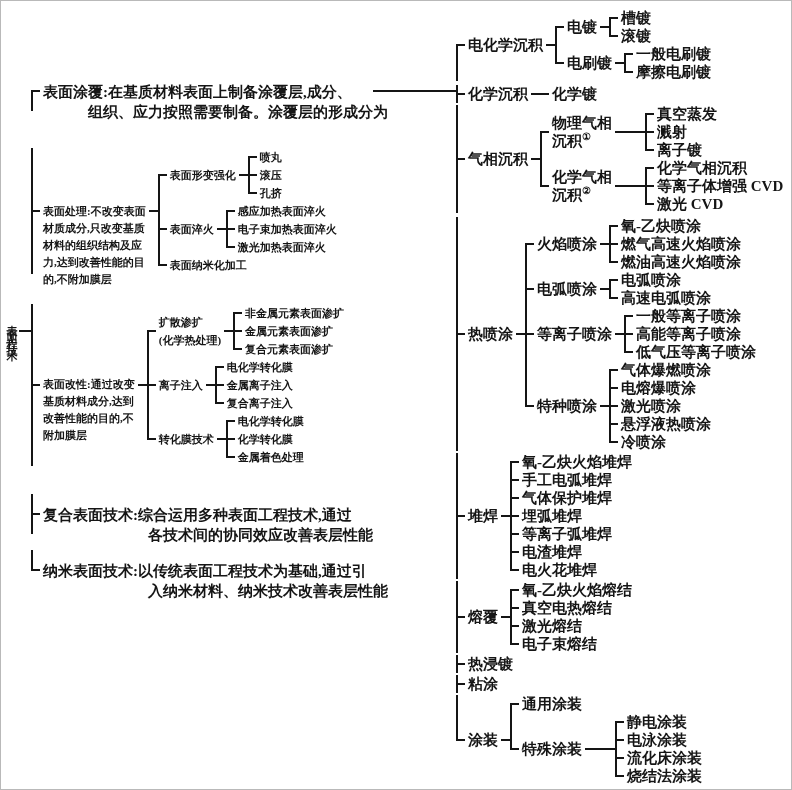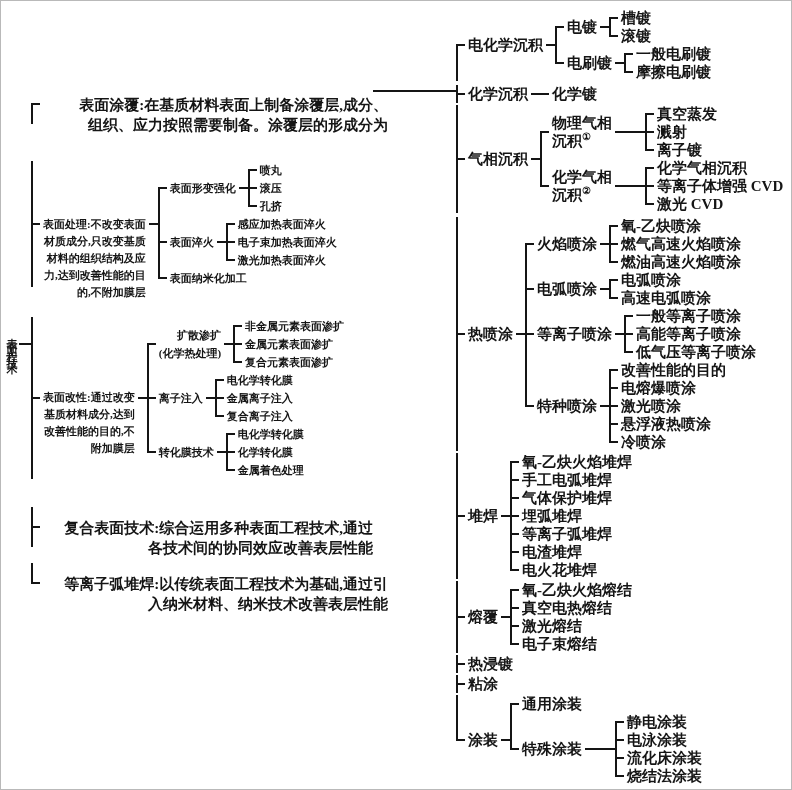--- a/index.html
+++ b/index.html
@@ -30,21 +30,21 @@
   }
   .vroot > .ptick { width:12px; }
   .pre  > .lwrap > .label { white-space:pre-line; }
   .blk  > .lwrap > .label { white-space:pre-line; line-height:17px; }
   .hang1 > .lwrap > .label { white-space:pre-line; line-height:20px; font-size:15px; padding-left:48px; text-indent:-45px; }
   .hang2 > .lwrap > .label { white-space:pre-line; line-height:20px; font-size:15px; padding-left:108px; text-indent:-105px; }
   .shift > .lwrap > .label { transform:translateY(calc(50% - 9px)); }
   .long > .ptick { width:30px; }
 
   
-  #ltree { position:absolute; left:4px; top:83px;text-align:right; }
+  #ltree { position:absolute; left:4px; top:70px; }
   #ltree .label { font-size:11px; }
   #ltree .hang1 > .lwrap > .label, #ltree .hang2 > .lwrap > .label { font-size:15px; }
   #ltree > .node > .kids > .krow:nth-child(2) { margin-top:37px; }
   #ltree > .node > .kids > .krow:nth-child(3) { margin-top:30px; }
   #ltree > .node > .kids > .krow:nth-child(4) { margin-top:28px; }
   #ltree > .node > .kids > .krow:nth-child(5) { margin-top:16px; }
 
   
   #rtree { position:absolute; left:455px; top:8px; }
   #rtree > .node > .kids > .krow:nth-child(2) { margin-top:4px;text-align:center; }
@@ -268,21 +268,21 @@
             <div class="node hang2 shift">
               <div class="lwrap">
                 <div class="label">复合表面技术:综合运用多种表面工程技术,通过
 各技术间的协同效应改善表层性能</div>
               </div>
             </div>
           </div>
           <div class="krow">
             <div class="node hang2 shift">
               <div class="lwrap">
-                <div class="label">等离子弧堆焊:以传统表面工程技术为基础,通过引
+                <div class="label">纳米表面技术:以传统表面工程技术为基础,通过引
 入纳米材料、纳米技术改善表层性能</div>
               </div>
             </div>
           </div>
         </div>
       </div>
     </div>
   <div id="rtree">
       <div class="node bare">
         <div class="kids">
@@ -531,21 +531,21 @@
                 <div class="krow">
                   <div class="node">
                     <div class="lwrap">
                       <div class="label">特种喷涂</div>
                     </div>
                     <div class="ptick"></div>
                     <div class="kids">
                       <div class="krow">
                         <div class="node">
                           <div class="lwrap">
-                            <div class="label">改善性能的目的</div>
+                            <div class="label">气体爆燃喷涂</div>
                           </div>
                         </div>
                       </div>
                       <div class="krow">
                         <div class="node">
                           <div class="lwrap">
                             <div class="label">电熔爆喷涂</div>
                           </div>
                         </div>
                       </div>

